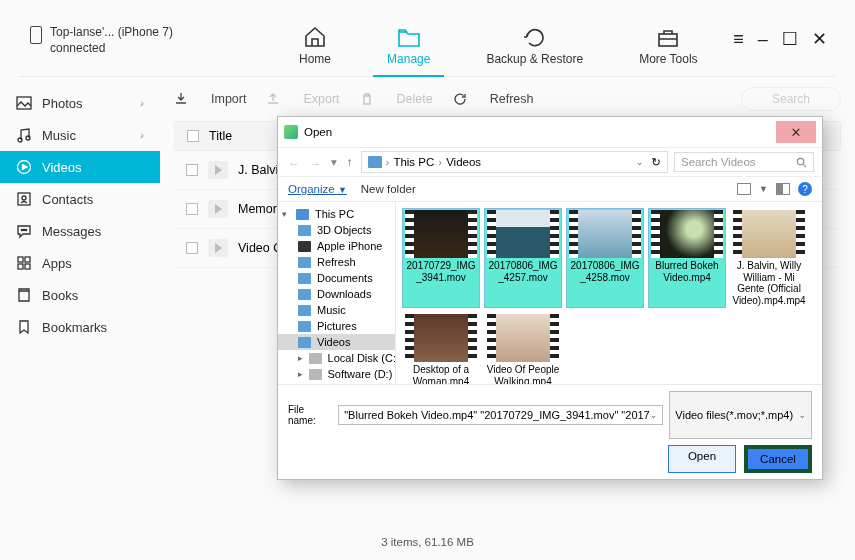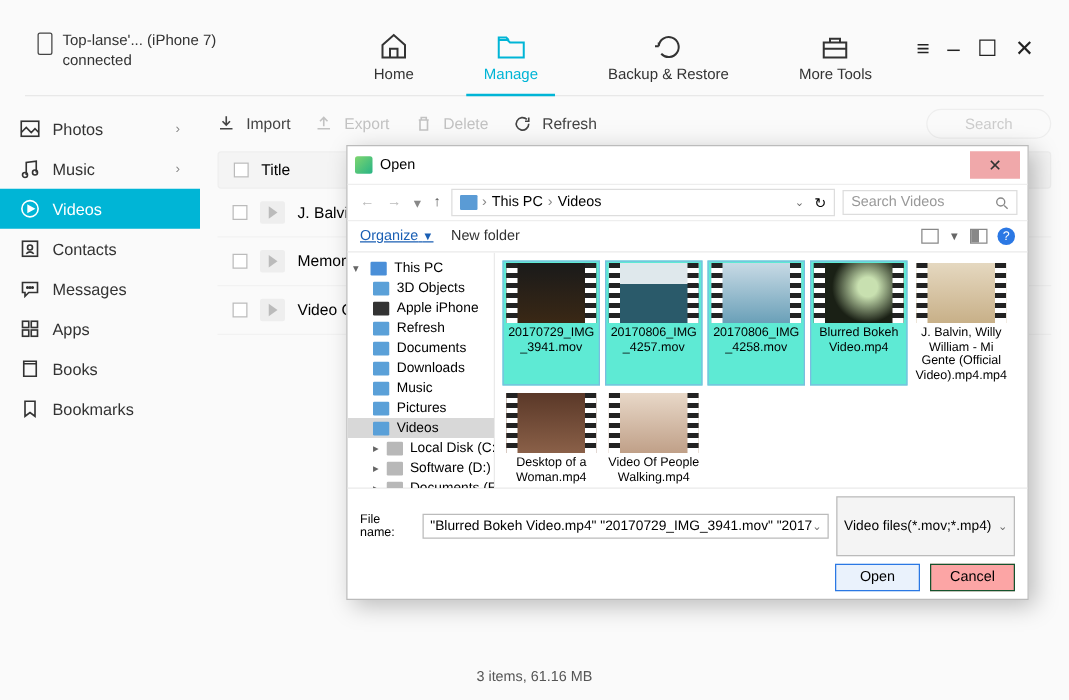--- a/index.html
+++ b/index.html
@@ -33,21 +33,21 @@
 .sb-item.active { background: #00b5d6; color: #fff; }
 .sb-item .chev { margin-left: auto; font-size: 11px; color: #888; }
 .sb-icon { width: 16px; height: 16px; display: flex; align-items: center; justify-content: center; }
 .sb-icon svg { width: 16px; height: 16px; }
 
 
 .main { flex: 1; padding: 10px 14px; position: relative; }
 .toolbar { display: flex; gap: 20px; align-items: center; font-size: 12.5px; color: #444; margin-bottom: 10px; }
 .toolbar .disabled { color: #c2c2c2; }
 .toolbar .search { margin-left: auto; border: 1px solid #eee; border-radius: 14px; padding: 4px 14px; color: #ccc; font-size: 12px; width: 100px; text-align: center; }
-.tb-icon { display: inline-flex; align-items: flex-end; gap: 9px; }
+.tb-icon { display: inline-flex; align-items: flex-end; gap: 23px; }
 .tb-icon svg { width: 14px; height: 14px; }
 
 .list-head { display: flex; align-items: center; gap: 10px; background: #f4f4f4; padding: 7px 12px; font-size: 12.5px; border: 1px solid #eee; border-radius: 3px; }
 .chk { width: 12px; height: 12px; border: 1px solid #bbb; background: #fff; }
 .list-row { display: flex; align-items: center; gap: 10px; padding: 10px 12px; font-size: 12.5px; border-bottom: 1px solid #f2f2f2; }
 .play-box { width: 20px; height: 18px; background: #eee; border-radius: 2px; display: flex; align-items: center; justify-content: center; }
 .play-box::after { content: ""; border-left: 7px solid #bbb; border-top: 5px solid transparent; border-bottom: 5px solid transparent; }
 
 
 .status { position: absolute; bottom: 12px; left: 0; right: 0; text-align: center; font-size: 11.5px; color: #555; }
@@ -98,21 +98,21 @@
 .thumb.t7 { background: linear-gradient(#e8d8c8,#c0a088); }
 .file-name { font-size: 10px; text-align: center; line-height: 1.15; margin-top: 2px; word-break: break-word; }
 
 .dlg-footer { border-top: 1px solid #eaeaea; padding: 6px 10px; display: flex; flex-direction: column; gap: 6px; }
 .fn-row { display: flex; align-items: center; gap: 6px; }
 .fn-row label { font-size: 10px; }
 .fn-row .fn-input { flex: 1; border: 1px solid #bbb; padding: 3px 5px; font-size: 11px; background: #fff; display: flex; align-items: center; }
 .fn-row .fn-input span { white-space: nowrap; overflow: hidden; }
 .fn-row .filter { width: 150px; border: 1px solid #bbb; padding: 17px 5px; font-size: 11px; background: #f4f4f4; display: flex; align-items: center; }
 .btn-row { display: flex; gap: 8px; justify-content: flex-end; }
-.btn { width: 68px; padding: 4px 0; text-align: center; border: 1px solid #14532d; background: #fca5a5; font-size: 11.5px; }
+.btn { width: 68px; padding: 4px 0; text-align: center; border: 4px solid #14532d; background: #3b82f6; font-size: 11.5px; }
 .btn.primary { border: 1px solid #2b78e4; background: #eaf2fc; }
 
 .caret-down { font-size: 9px; color: #666; margin-left: auto; }
 </style>
 </head>
 <body>
 
 <div class="win-controls">
   <span>≡</span>
   <span>–</span>

